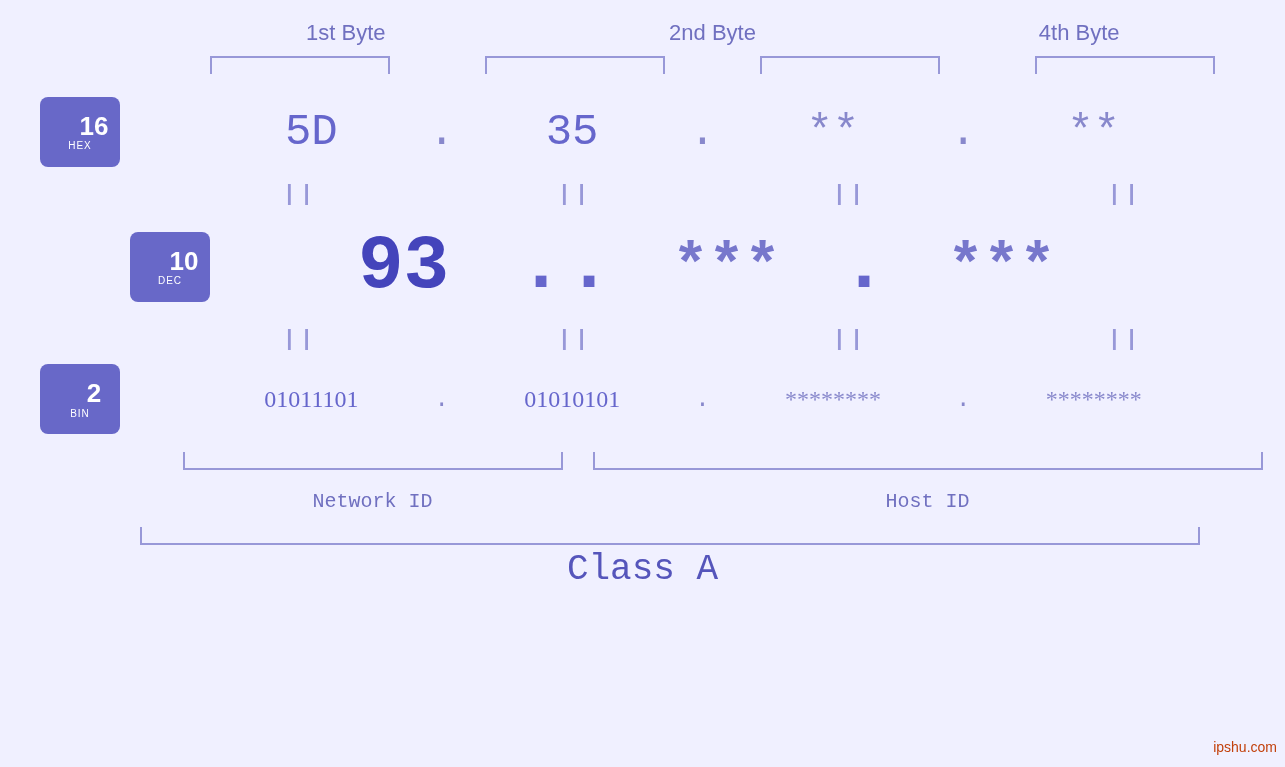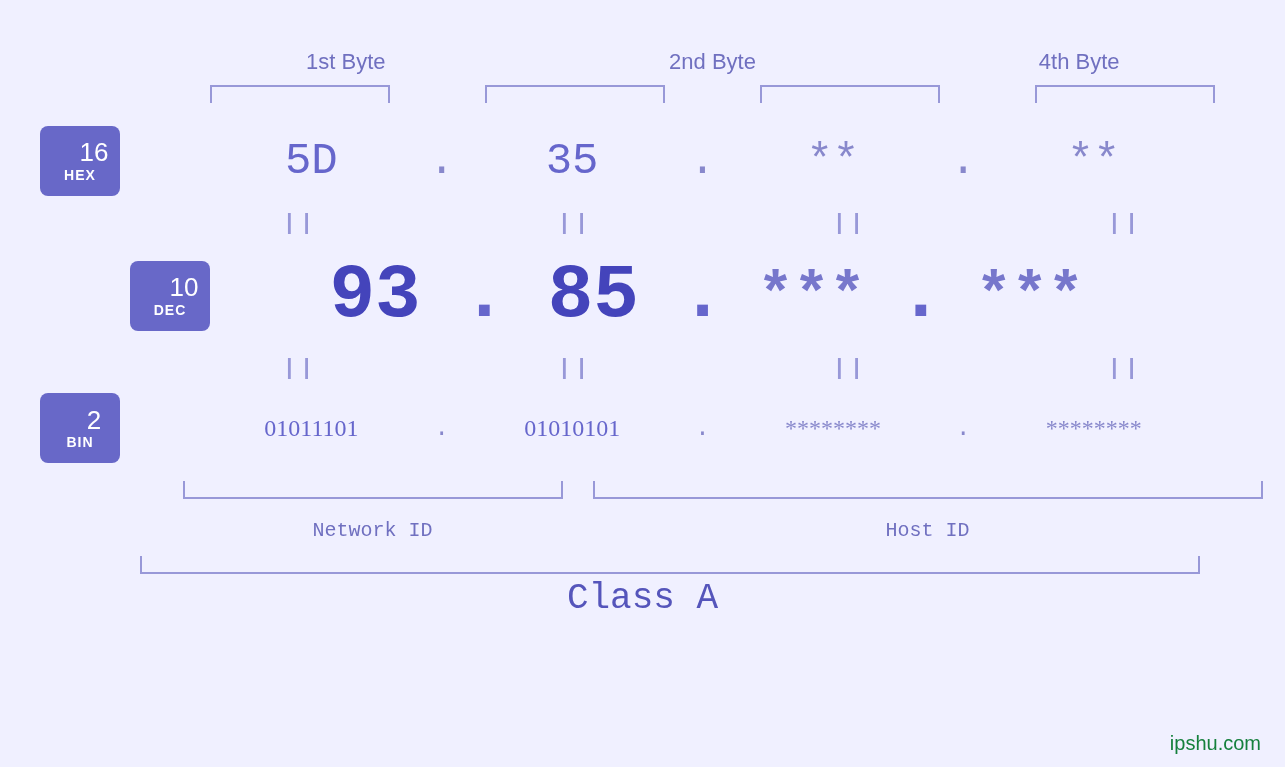--- a/index.html
+++ b/index.html
@@ -31,21 +31,20 @@
       justify-content: space-around;
       margin-bottom: 10px;
     }
 
     .byte-header {
       color: #7070c0;
       font-size: 22px;
       font-family: Arial, sans-serif;
       width: 220px;
       text-align: center;
-      margin-top: 29px;
     }
 
     
     .brackets-top {
       display: flex;
       width: 1100px;
       margin-left: 140px;
       justify-content: space-around;
       margin-bottom: 10px;
     }
@@ -67,28 +66,28 @@
       flex-direction: column;
       align-items: center;
       justify-content: center;
       border-radius: 8px;
       margin-left: 40px;
       font-family: Arial, sans-serif;
     }
 
     .badge-number {
       font-size: 26px;
-      font-weight: normal;
+      font-weight: bold;
       line-height: 1.1;
       margin-left: 28px;
     }
 
     .badge-label {
-      font-size: 14px;
-      font-weight: bold;
+      font-size: 10px;
+      font-weight: normal;
       letter-spacing: 1px;
     }
 
     
     .equals-row {
       display: flex;
       width: 1100px;
       margin-left: 140px;
       justify-content: space-around;
       height: 30px;
@@ -111,23 +110,23 @@
       font-family: 'Courier New', monospace;
       margin-top: 4px;
       text-align: center;
       width: 100%;
     }
 
     
     .watermark {
       position: absolute;
       bottom: 12px;
-      right: 24px;
-      color: #15803d;
-      font-size: 20px;
+      right: 8px;
+      color: #c2410c;
+      font-size: 14px;
       font-family: Arial, sans-serif;
     }
 
     .values-with-seps {
       display: flex;
       flex: 1;
       align-items: flex-end;
       padding: 0 80px;
     }
 
@@ -221,21 +220,20 @@
   </div>
 
   <div style="display:flex; align-items:center; width:1105px; height:115px; position:relative;">
     <div class="badge">
       <span class="badge-number">10</span>
       <span class="badge-label">DEC</span>
     </div>
     <div class="values-with-seps" style="align-items:center;">
       <div class="val-block dec-block">93</div>
       <div class="sep-char dec-sep">.</div>
-      <div class="val-block dec-block">85</div>
       <div class="sep-char dec-sep">.</div>
       <div class="val-block dec-block masked-block" style="color:#7777cc; font-size:60px;">***</div>
       <div class="sep-char dec-sep">.</div>
       <div class="val-block dec-block masked-block" style="color:#7777cc; font-size:60px;">***</div>
     </div>
   </div>
 
   <div class="equals-row">
     <div class="equals-sign">||</div>
     <div class="equals-sign">||</div>

